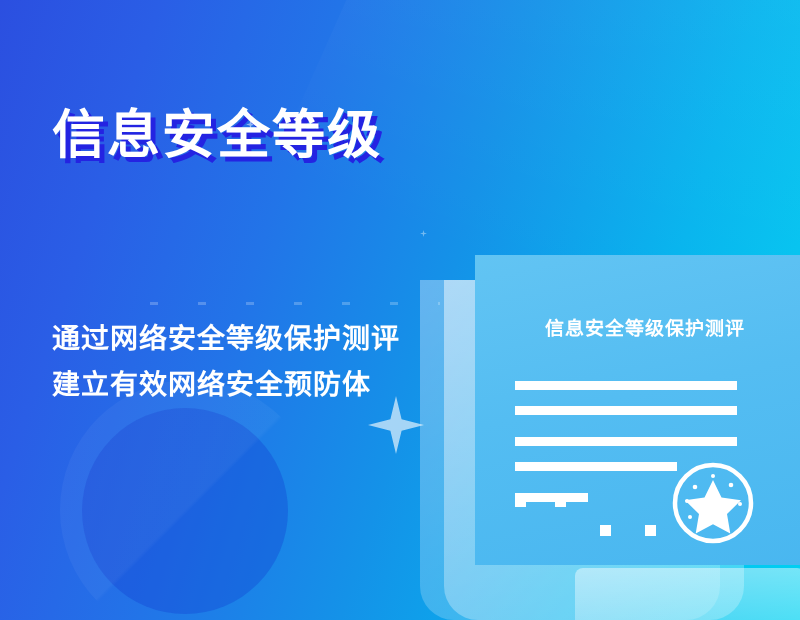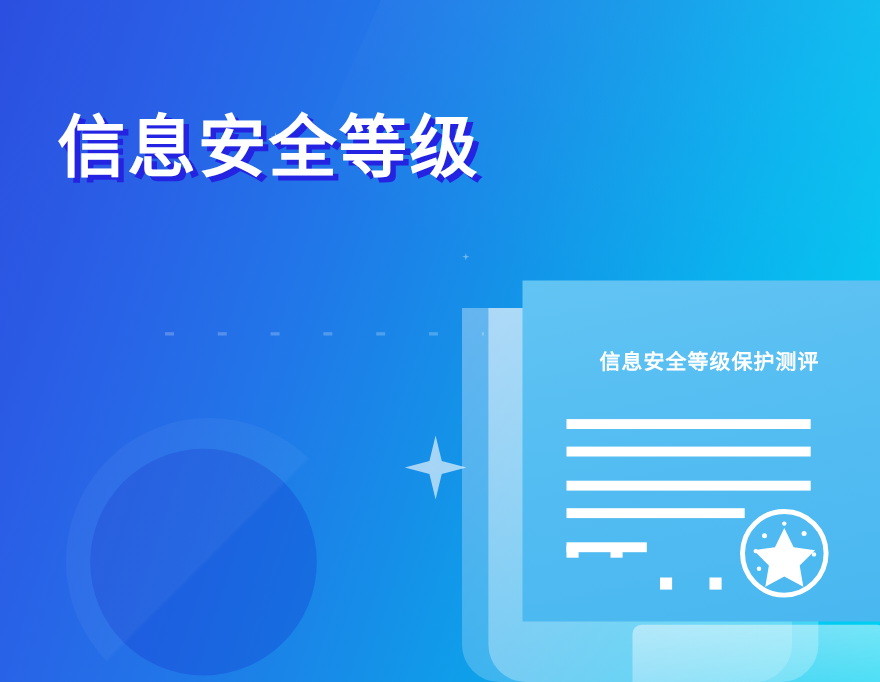--- a/index.html
+++ b/index.html
@@ -114,21 +114,21 @@
   }
 
   
   .headline {
     position: absolute;
     left: 52px;
     top: 96px;
     width: 520px;
   }
   .headline-line {
-    font-size: 62px;
+    font-size: 53px;
     line-height: 78px;
     font-weight: 700;
     color: #ffffff;
     letter-spacing: 2px;
     white-space: nowrap;
     text-shadow: 5px 5px 0 #2423e2;
   }
 
   .subtitle {
     position: absolute;
@@ -251,20 +251,24 @@
     <div class="dotted-rule"></div>
     <div class="sparkle sparkle-main"></div>
     <div class="sparkle sparkle-small-a"></div>
     <div class="sparkle sparkle-small-b"></div>
   </div>
 
   <div class="headline">
     <div class="headline-line">信息安全等级</div>
   </div>
 
+  <div class="subtitle">
+    <div class="subtitle-line">通过网络安全等级保护测评</div>
+    <div class="subtitle-line">建立有效网络安全预防体</div>
+  </div>
 
   <div class="doc-stack">
 
     <div class="doc-sheet-back2"></div>
     <div class="doc-sheet-back1"></div>
     <div class="doc-base-plate"></div>
 
     <div class="doc-sheet-front">
 
       <div class="doc-title">信息安全等级保护测评</div>

